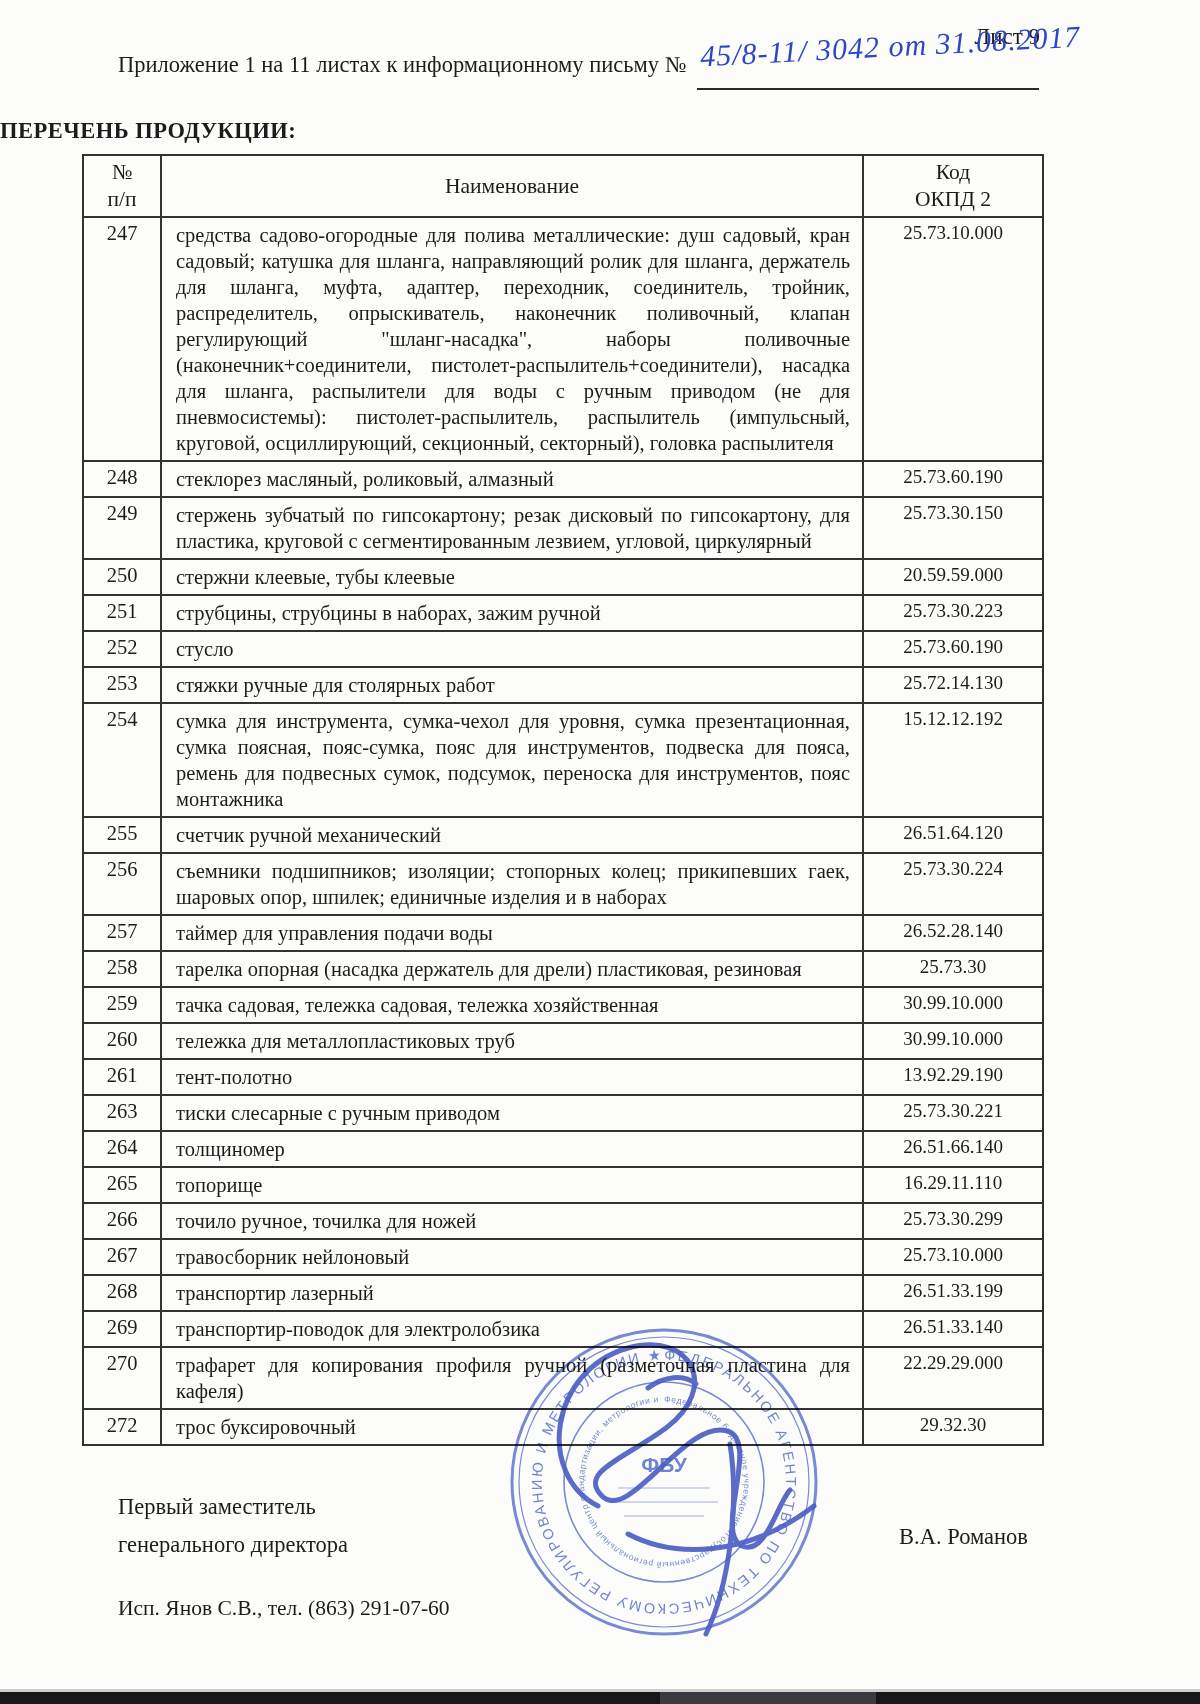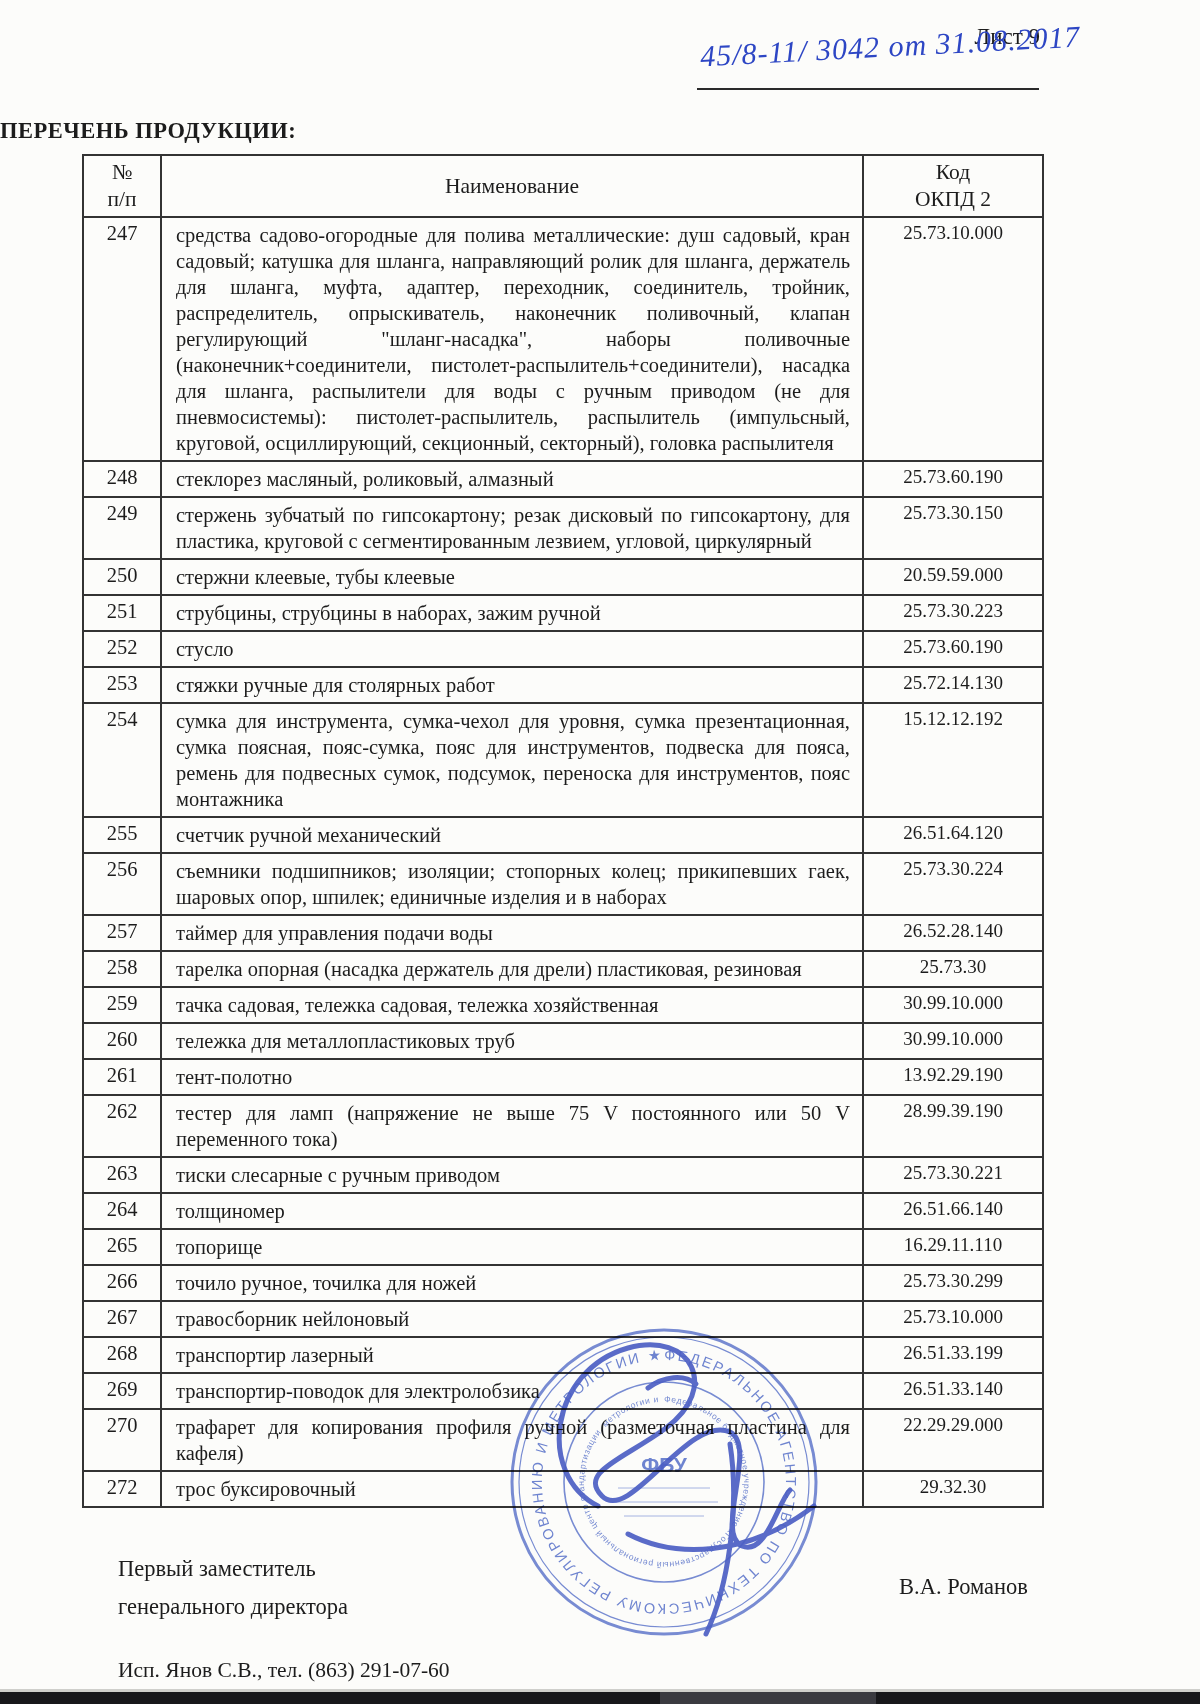--- a/index.html
+++ b/index.html
@@ -39,21 +39,21 @@
   td.c-num{font-size:20.5px;text-align:center;vertical-align:top;padding:4px 2px;font-family:Liberation Serif, serif;}
   td.c-name{
     font-size:20.5px;line-height:26px;text-align:justify;vertical-align:top;
     padding:4px 12px 4px 14px;
   }
   td.c-code{font-size:19px;text-align:center;vertical-align:top;padding:4px 2px;}
   
   .page-foot{position:relative;margin:42px 0 0 0;height:220px;}
   .signer-title{position:absolute;left:118px;top:0;font-size:22.5px;line-height:38px;}
   .signer-title span{display:block;}
-  .signer-name{position:absolute;right:172px;top:24px;font-size:22.5px;}
+  .signer-name{position:absolute;right:172px;top:36px;font-size:22.5px;}
   .executor{position:absolute;left:118px;top:108px;font-size:21.5px;}
   
   .stamp-wrap{
     position:absolute;left:478px;top:1296px;width:372px;height:372px;
     mix-blend-mode:multiply;opacity:.88;pointer-events:none;
   }
   
   .scan-bar{
     position:absolute;left:0;bottom:0;width:1200px;height:15px;
     background:linear-gradient(180deg,#cfcfcb 0 3px,#17171a 3px 100%);
@@ -61,20 +61,21 @@
   .scan-bar::after{
     content:"";position:absolute;left:55%;top:3px;width:18%;height:12px;
     background:#3a3a40;
   }
 </style>
 </head>
 <body>
 
 <div class="page-head">
   <div class="sheet-label">Лист 9</div>
+  <div class="appendix-prefix">Приложение 1 на 11 листах к информационному письму №</div>
   <div class="hand-underline"></div>
   <div class="handwritten">45/8-11/ 3042  от 31.08.2017</div>
 </div>
 
 <h1 class="doc-title">ПЕРЕЧЕНЬ ПРОДУКЦИИ:</h1>
 
 <table class="products">
   <colgroup>
       <col class="w-num">
       <col class="w-name">
@@ -163,25 +164,20 @@
       </tr>
       <tr>
         <td class="c-num">260</td>
         <td class="c-name">тележка для металлопластиковых труб</td>
         <td class="c-code">30.99.10.000</td>
       </tr>
       <tr>
         <td class="c-num">261</td>
         <td class="c-name">тент-полотно</td>
         <td class="c-code">13.92.29.190</td>
-      </tr>
-      <tr>
-        <td class="c-num">262</td>
-        <td class="c-name">тестер для ламп (напряжение не выше 75 V постоянного или 50 V переменного тока)</td>
-        <td class="c-code">28.99.39.190</td>
       </tr>
       <tr>
         <td class="c-num">263</td>
         <td class="c-name">тиски слесарные с ручным приводом</td>
         <td class="c-code">25.73.30.221</td>
       </tr>
       <tr>
         <td class="c-num">264</td>
         <td class="c-name">толщиномер</td>
         <td class="c-code">26.51.66.140</td>

